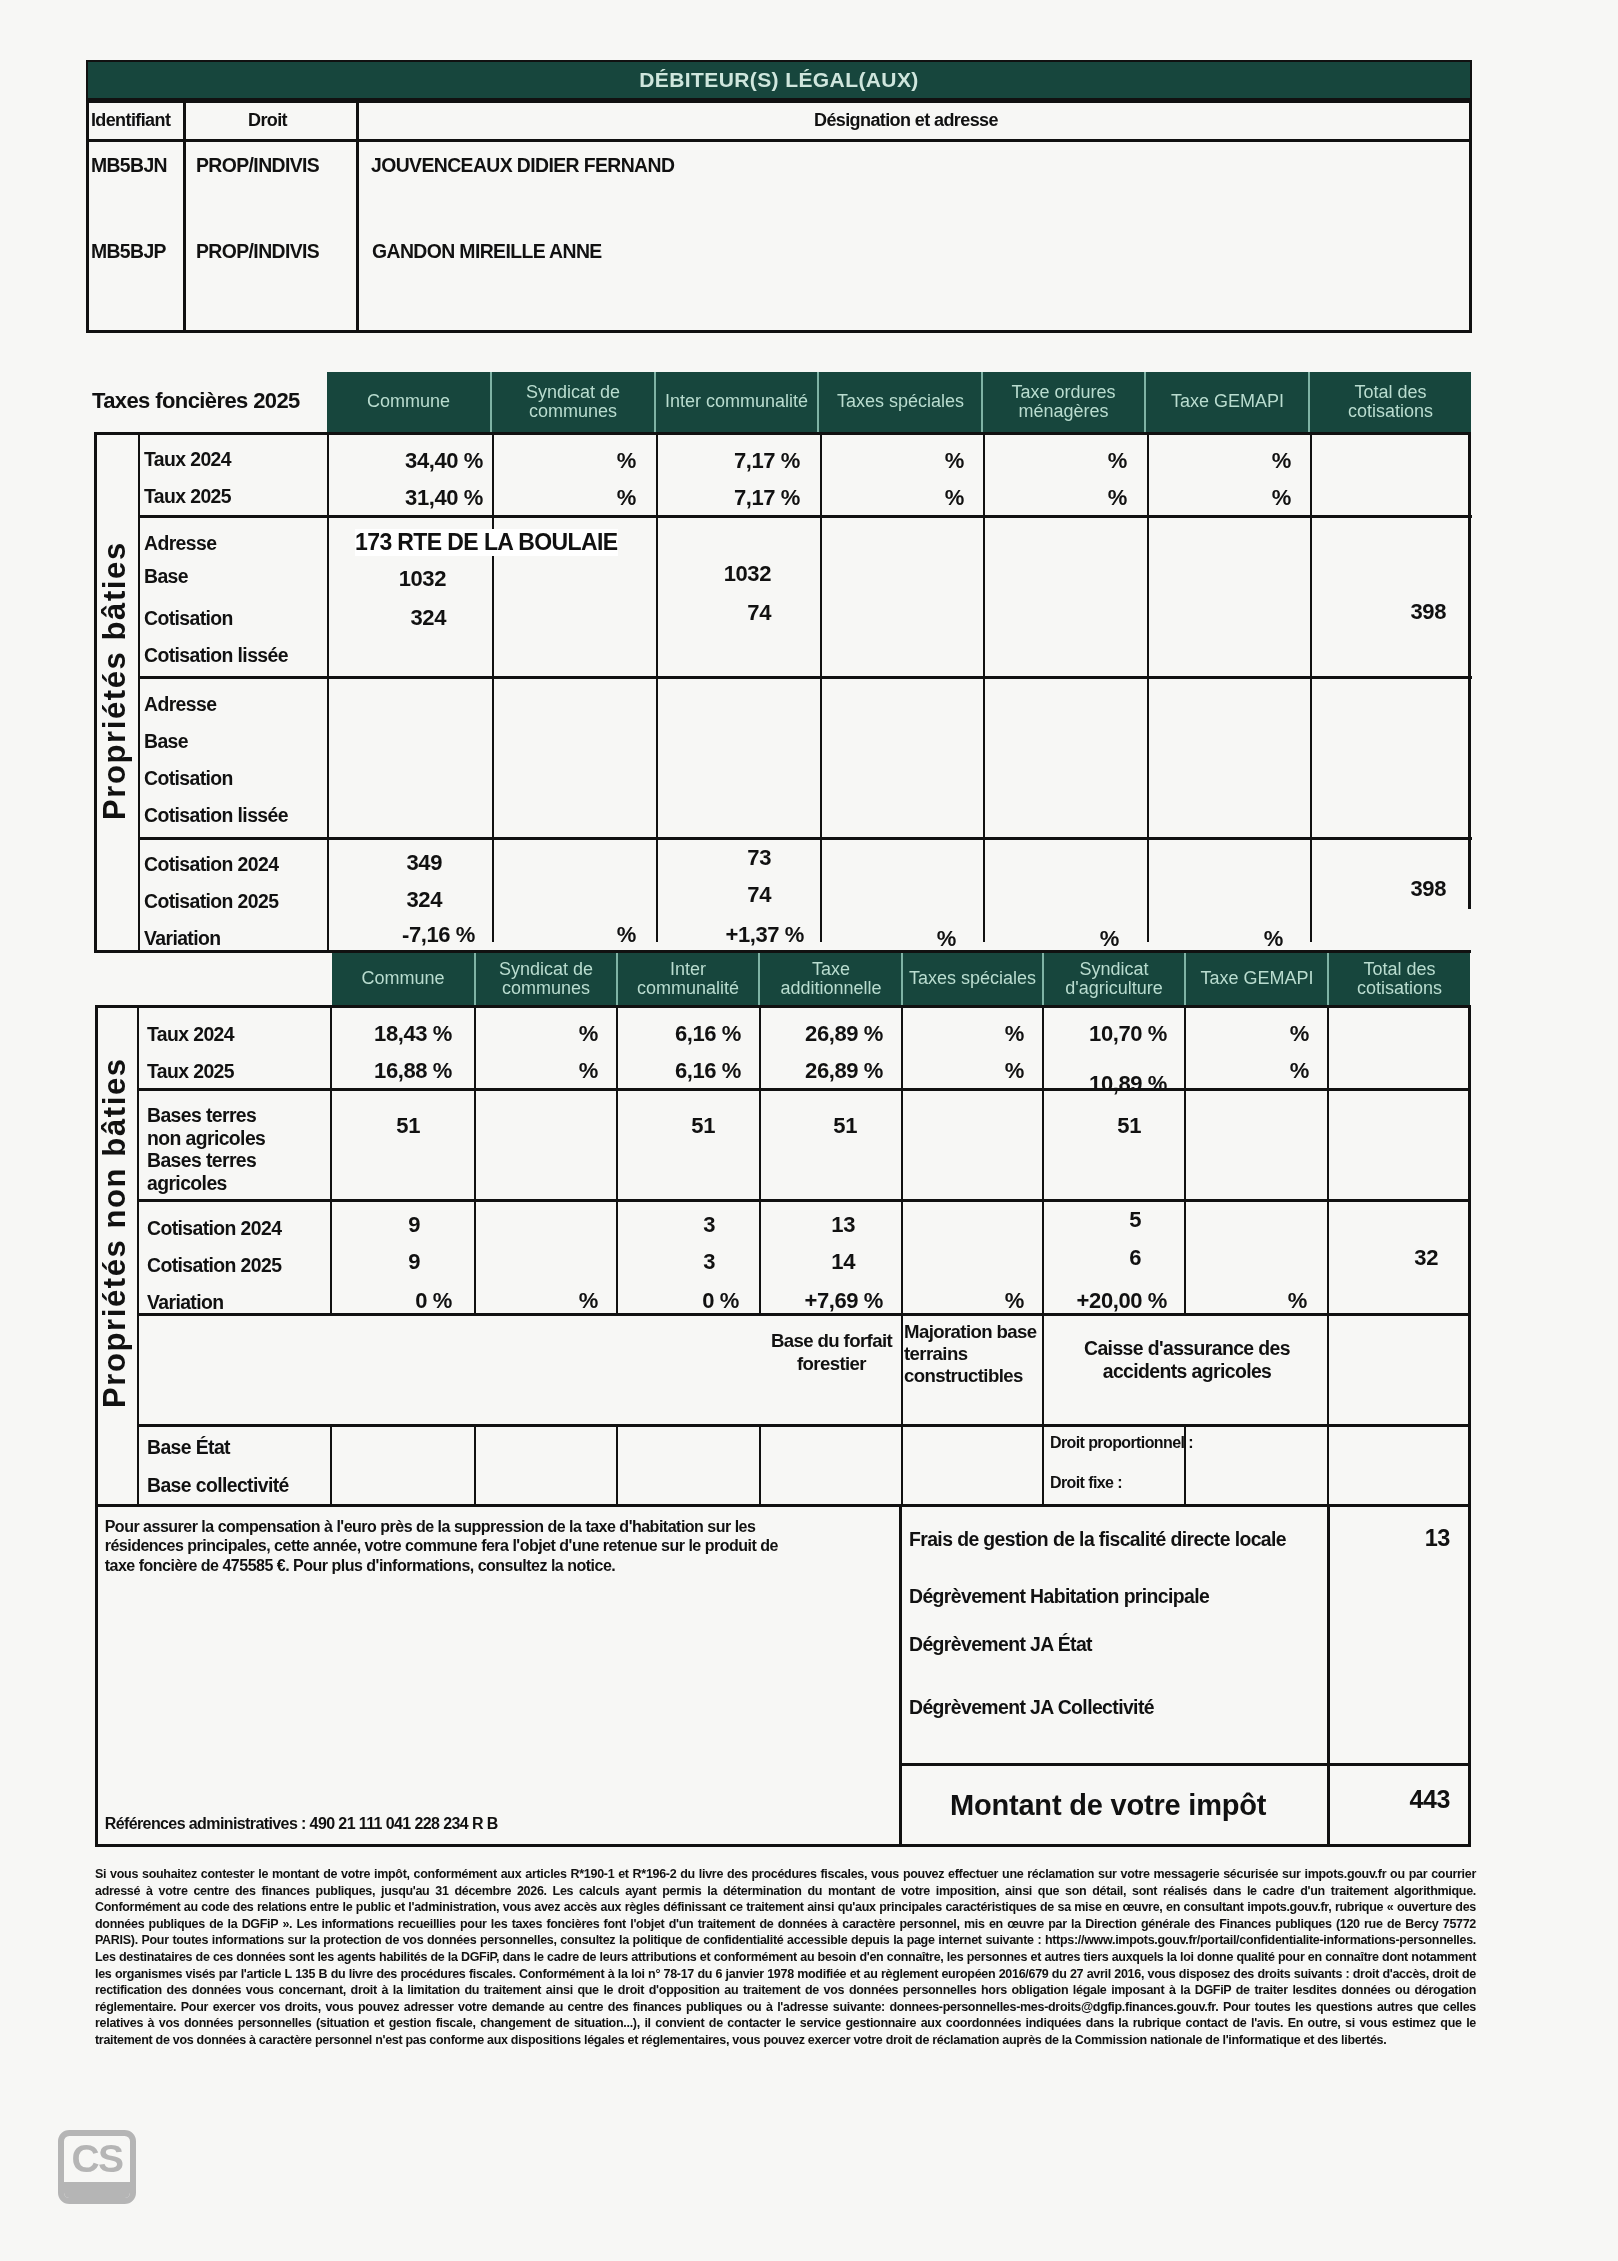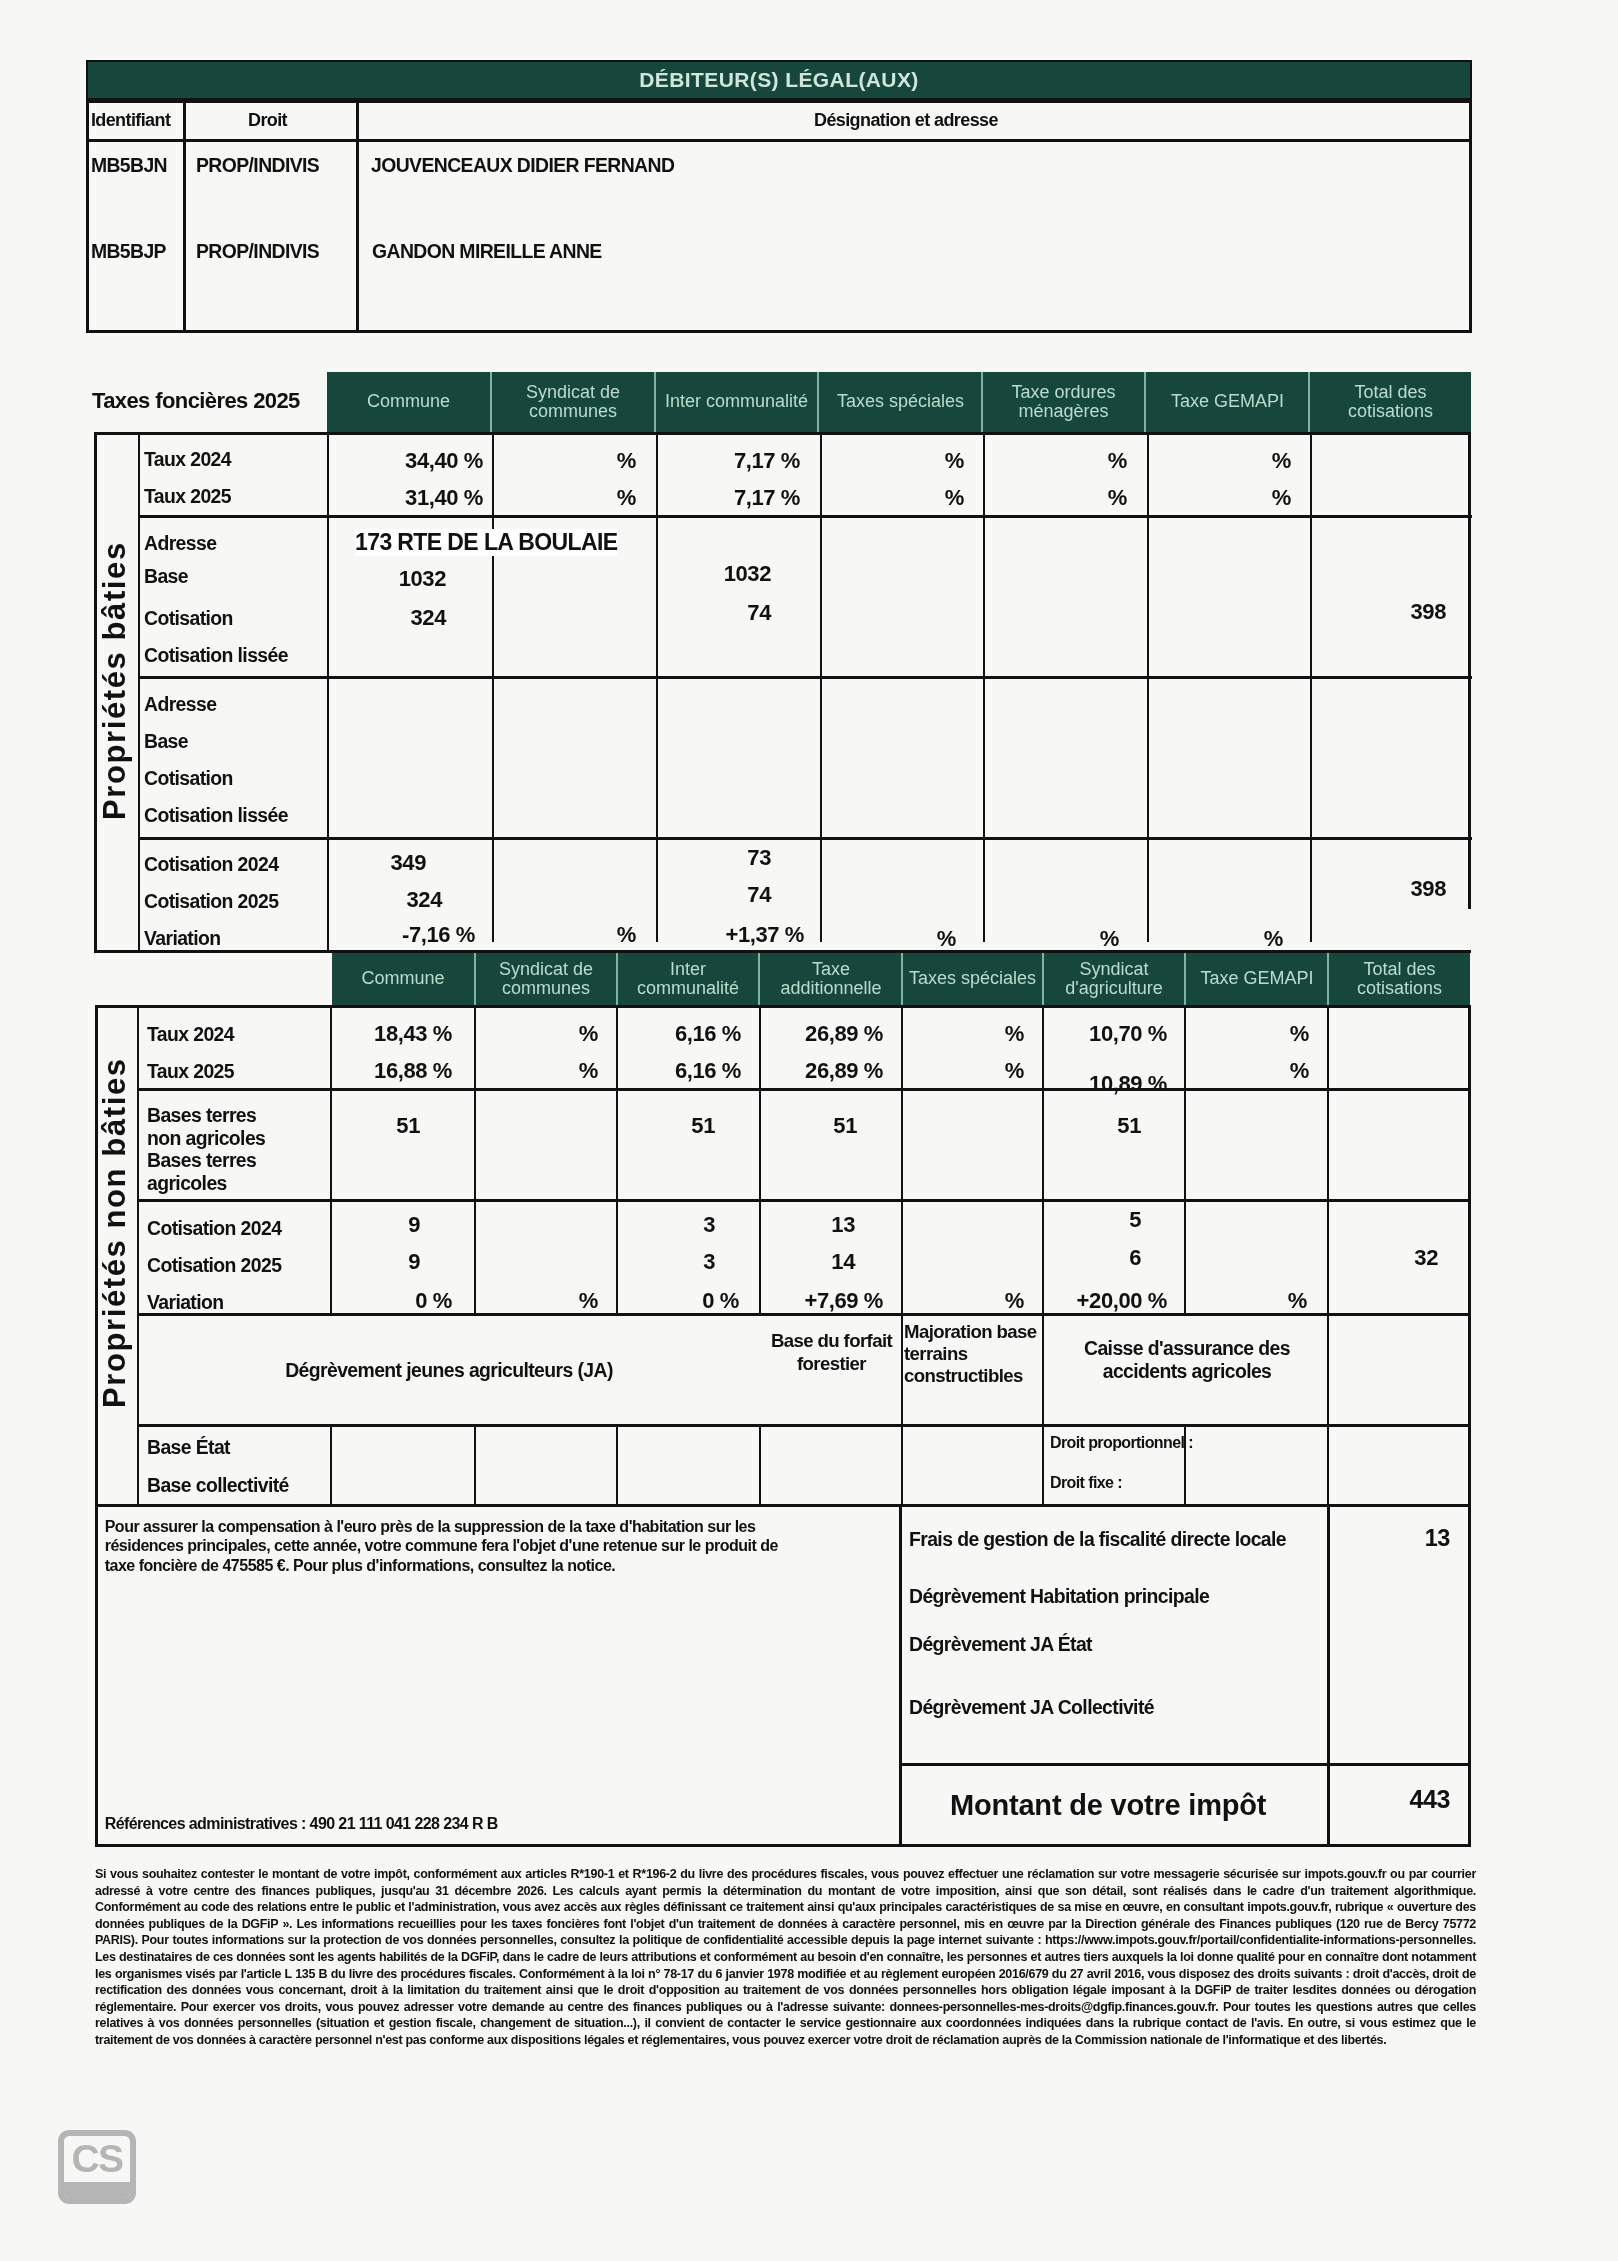--- a/index.html
+++ b/index.html
@@ -106,21 +106,21 @@
   <span class="val" style="left:1218px;width:134px;top:167px;">398</span>
 
   <span class="lbl" style="left:50px;top:261px;">Adresse</span>
   <span class="lbl" style="left:50px;top:298px;">Base</span>
   <span class="lbl" style="left:50px;top:335px;">Cotisation</span>
   <span class="lbl" style="left:50px;top:372px;">Cotisation lissée</span>
 
   <span class="lbl" style="left:50px;top:421px;">Cotisation 2024</span>
   <span class="lbl" style="left:50px;top:458px;">Cotisation 2025</span>
   <span class="lbl" style="left:50px;top:495px;">Variation</span>
-  <span class="val" style="left:219px;width:113px;top:418px;padding-left:20px;">349</span>
+  <span class="val" style="left:235px;width:113px;top:418px;padding-left:20px;">349</span>
   <span class="val" style="left:564px;width:113px;top:413px;">73</span>
   <span class="val" style="left:235px;width:113px;top:455px;">324</span>
   <span class="val" style="left:564px;width:113px;top:450px;">74</span>
   <span class="val" style="left:1218px;width:134px;top:444px;">398</span>
   <span class="val" style="left:235px;width:146px;top:490px;">-7,16 %</span>
   <span class="val" style="left:400px;width:142px;top:490px;">%</span>
   <span class="val" style="left:564px;width:146px;top:490px;">+1,37 %</span>
   <span class="val" style="left:728px;width:134px;top:494px;">%</span>
   <span class="val" style="left:891px;width:134px;top:494px;">%</span>
   <span class="val" style="left:1055px;width:134px;top:494px;">%</span>
@@ -200,21 +200,20 @@
   <span class="val" style="left:949px;width:97px;top:240px;">6</span>
   <span class="val" style="left:1233px;width:110px;top:240px;">32</span>
   <span class="val" style="left:236px;width:121px;top:283px;">0 %</span>
   <span class="val" style="left:380px;width:123px;top:283px;">%</span>
   <span class="val" style="left:523px;width:121px;top:283px;">0 %</span>
   <span class="val" style="left:665px;width:123px;top:283px;">+7,69 %</span>
   <span class="val" style="left:808px;width:121px;top:283px;">%</span>
   <span class="val" style="left:949px;width:123px;top:283px;">+20,00 %</span>
   <span class="val" style="left:1091px;width:121px;top:283px;">%</span>
 
-  <div class="abs bold" style="left:45px;top:311px;width:618px;height:108px;display:flex;align-items:center;justify-content:center;font-size:19.4px;letter-spacing:-0.6px;">Dégrèvement jeunes agriculteurs (JA)</div>
   <div class="abs bold" style="left:667px;top:324px;width:139px;text-align:center;font-size:18.6px;line-height:23px;letter-spacing:-0.6px;">Base du forfait forestier</div>
   <div class="abs bold" style="left:809px;top:316px;width:138px;font-size:18.6px;line-height:22px;letter-spacing:-0.6px;">Majoration base terrains constructibles</div>
   <div class="abs bold" style="left:952px;top:332px;width:280px;text-align:center;font-size:19.4px;line-height:23px;letter-spacing:-0.6px;">Caisse d'assurance des accidents agricoles</div>
 
   <span class="lbl" style="left:52px;top:431px;">Base État</span>
   <span class="lbl" style="left:52px;top:469px;">Base collectivité</span>
   <span class="lbl" style="left:955px;top:429px;font-size:16px;">Droit proportionnel :</span>
   <span class="lbl" style="left:955px;top:469px;font-size:16px;">Droit fixe :</span>
 </div>
 

